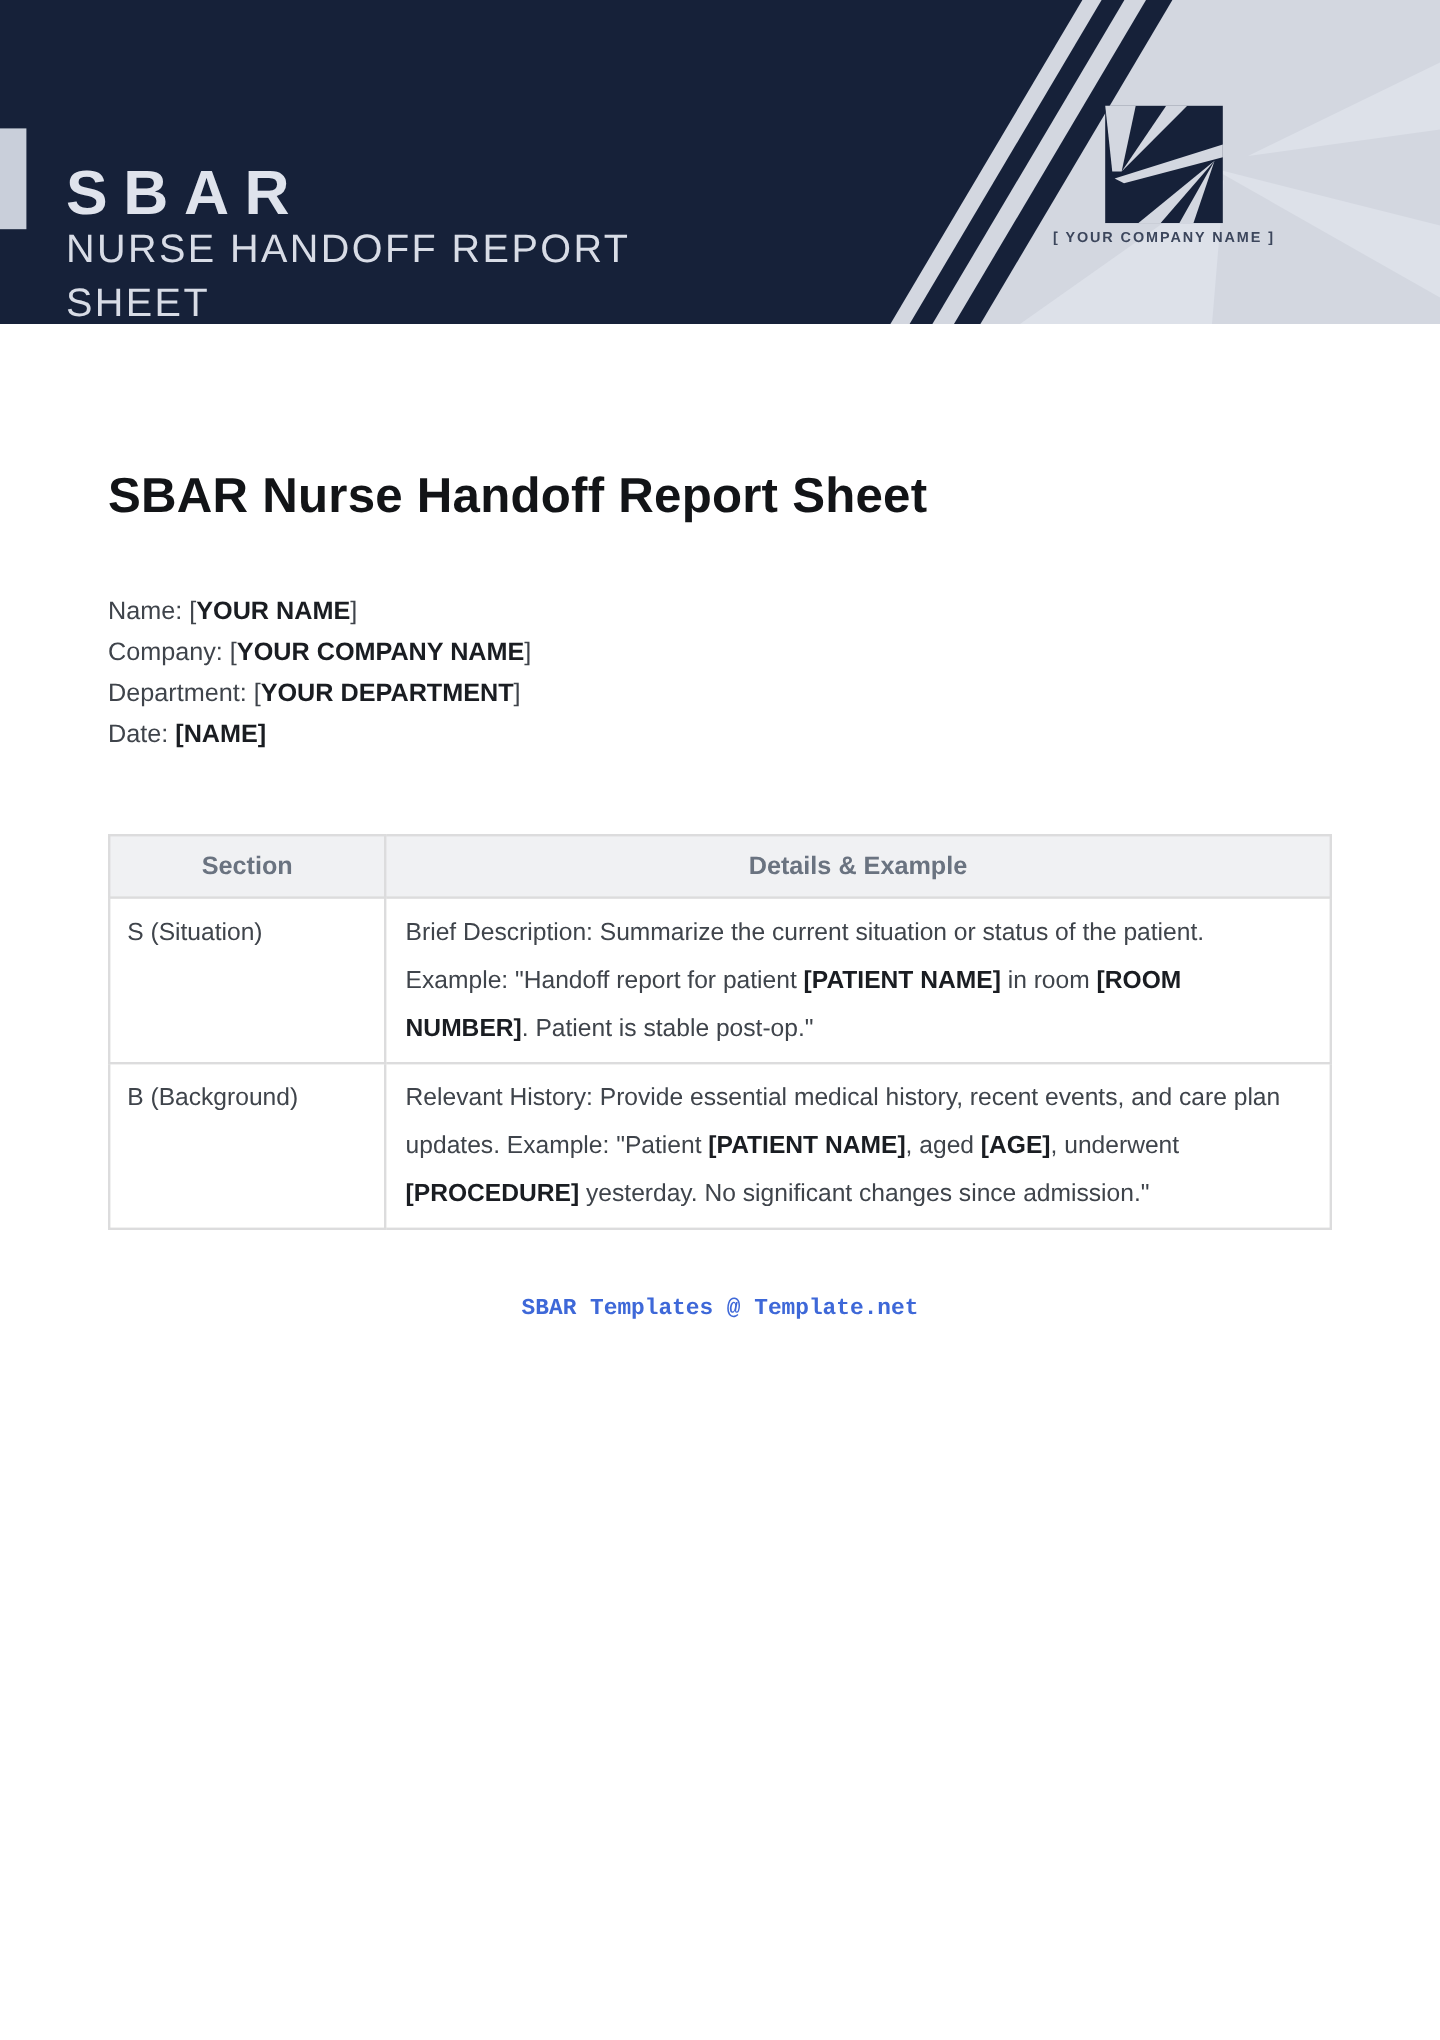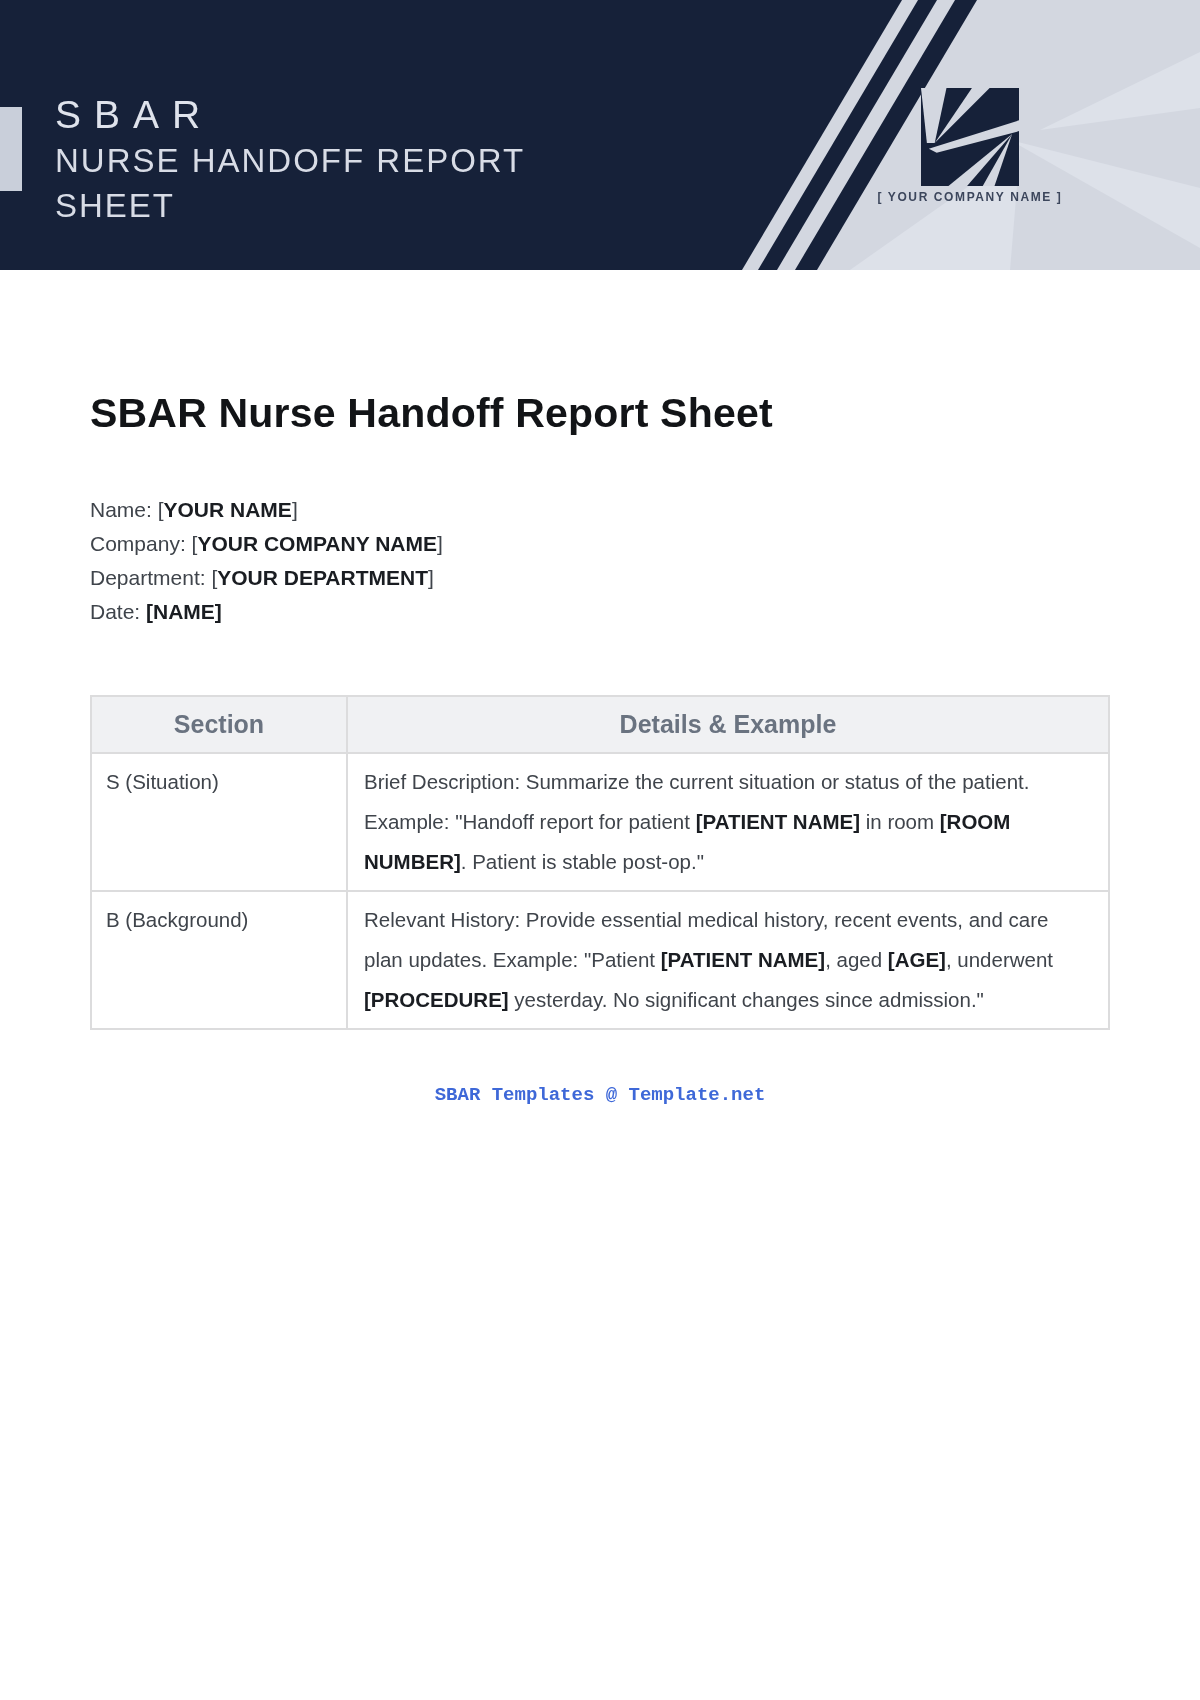--- a/index.html
+++ b/index.html
@@ -23,37 +23,37 @@
   .page{position:relative;width:1200px;height:1700px;background:#fff;overflow:hidden;}
 
   
   .band{position:relative;width:1200px;height:270px;}
   .band-bg{position:absolute;inset:0;display:block;}
   .f-light{fill:var(--band-light);}
   .f-ray{fill:var(--band-ray);}
   .f-navy{fill:var(--navy);}
   .accent-rect{position:absolute;left:0;top:107px;width:22px;height:84px;background:var(--accent-light);}
   .brand{position:absolute;left:55px;top:92px;}
-  .brand-title{font-size:39px;font-weight:normal;letter-spacing:13px;color:var(--brand-text);line-height:46px;}
+  .brand-title{font-size:52px;font-weight:bold;letter-spacing:13px;color:var(--brand-text);line-height:46px;margin-top:46px;}
   .brand-sub{font-size:33px;font-weight:normal;letter-spacing:2px;color:var(--brand-sub);line-height:45px;}
   .logo-block{position:absolute;left:855px;top:88px;width:230px;text-align:center;}
   .logo{display:inline-block;width:100px;height:98px;}
   .company-name{margin-top:0;font-size:12px;font-weight:bold;letter-spacing:1.6px;color:var(--company-text);white-space:nowrap;}
 
   
   main{padding:0 90px;}
   h1{margin:120px 0 0 0;font-size:41px;font-weight:bold;color:#121417;letter-spacing:0.2px;}
   .fields{margin-top:56px;font-size:21px;line-height:34px;color:var(--body-text);}
   .fields strong, td strong{font-weight:bold;color:var(--bold-text);}
 
   table{width:100%;margin-top:66px;border-collapse:collapse;font-size:20.5px;}
-  th{background:var(--table-header-bg);color:var(--table-header-text);font-weight:bold;font-size:25px;
+  th{background:var(--table-header-bg);color:var(--table-header-text);font-weight:bold;font-size:21px;
      text-align:center;padding:13px 4px;border:2px solid var(--table-border);}
   td{border:2px solid var(--table-border);padding:8px 16px;line-height:40px;vertical-align:top;color:var(--body-text);}
-  td.section-cell{width:256px;padding-left:14px;}
+  td.section-cell{width:230px;padding-left:14px;}
 
   .footer{margin-top:54px;text-align:center;font-size:19px;font-family:Liberation Mono, monospace;}
   .footer a{color:var(--link-blue);font-weight:bold;text-decoration:none;}
 </style>
 </head>
 <body>
 
 <div class="page">
 
   <header class="band">

